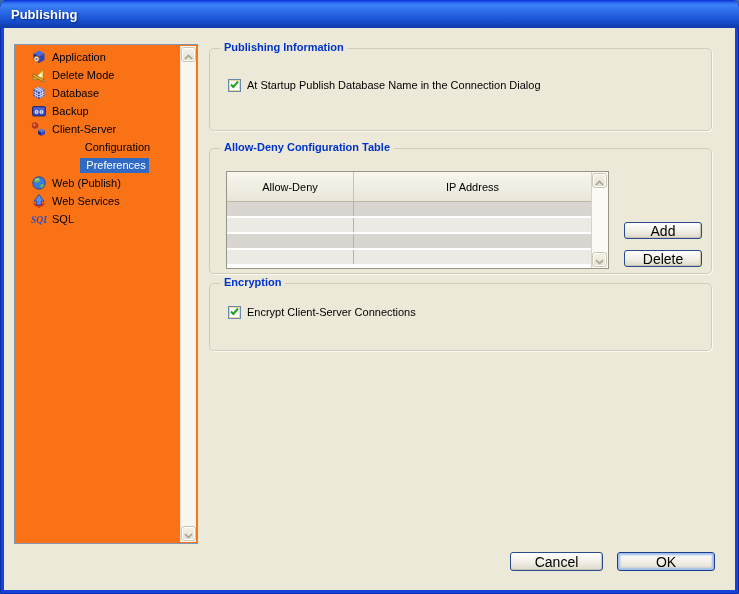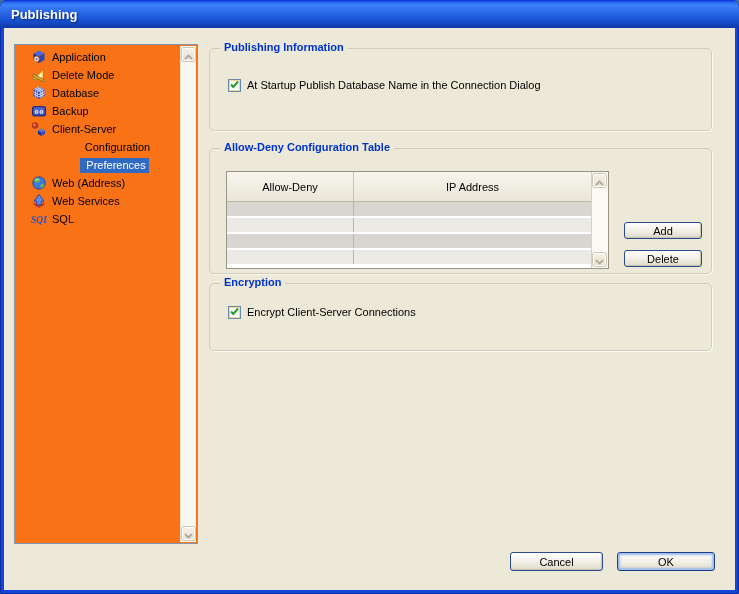--- a/index.html
+++ b/index.html
@@ -67,21 +67,21 @@
   .th.c1 { width:127px; border-right:1px solid #C6C3B4; }
   .th.c2 { flex:1; }
   .trow { height:16px; border-bottom:2px solid #FFFFFF; display:flex; }
   .trow .cell1 { width:127px; border-right:1px solid #B8B5A8; }
   .trow .cell2 { flex:1; }
   .trow.dark { background:#D9D6D1; }
   .trow.light { background:#ECEAE5; }
   .tbl .vscroll { top:0; right:0; bottom:0; width:17px; border-left:1px solid #D6D3C5; background:#FBFAF5; }
 
   
-  .xp-btn { position:absolute; font-size:11px; color:#000;
+  .xp-btn { position:absolute; font-size:14px; color:#000;
             border:1px solid #2A4A8C; border-radius:3px;
             background:linear-gradient(#FFFFFF,#F1EEE4 55%,#DDD9CA);
             box-shadow: inset -1px -1px 1px #C8C4B4;
             display:flex; align-items:center; justify-content:center; cursor:default; }
   #add-btn    { left:414px; top:73px;  width:78px; height:17px; }
   #delete-btn { left:414px; top:101px; width:78px; height:17px; }
   #cancel-btn { left:506px; top:524px; width:93px; height:19px; }
   #ok-btn     { left:613px; top:524px; width:98px; height:19px;
                 border-color:#1C3E8C; box-shadow: inset 0 0 2px 2px #9CBCEA; }
 </style>
@@ -188,21 +188,21 @@
         <div class="tree-row">
           <span class="ticon">
             <svg width="16" height="16" viewBox="0 0 16 16">
                 <circle cx="8" cy="8" r="6.2" fill="#3A7AE0"></circle>
                 <path d="M3 5 Q5 2.6 8 3.2 Q9.6 4.4 8.8 6.2 Q6.4 8 4 7.2 Q3 6.4 3 5 Z" fill="#66B84C"></path>
                 <path d="M9.6 9.4 Q12 8.6 13.4 10 Q13.6 12 11.6 13.2 Q9.6 13.4 9.2 11.6 Z" fill="#66B84C"></path>
                 <ellipse cx="6" cy="4.4" rx="2.4" ry="1.1" fill="rgba(255,255,255,0.35)"></ellipse>
                 <circle cx="8" cy="8" r="6.2" fill="none" stroke="#1A3A90" stroke-width="0.8"></circle>
               </svg>
           </span>
-          <span class="tlabel">Web (Address)</span>
+          <span class="tlabel">Web (Publish)</span>
         </div>
 
         <div class="tree-row">
           <span class="ticon">
             <svg width="16" height="16" viewBox="0 0 16 16">
                 <path d="M1.5 9.5 L5.7 11 L10.3 11 L14.5 9.5 L11.5 13.5 L4.5 13.5 Z" fill="#C83418"></path>
                 <polygon points="6.5,13.5 9.5,13.5 8,15.5" fill="#C83418"></polygon>
                 <polygon points="8,1.5 13,8.2 10.3,8.2 10.3,12 5.7,12 5.7,8.2 3,8.2" fill="#5A8AF0" stroke="#1A3A9C" stroke-width="0.8"></polygon>
               </svg>
           </span>

